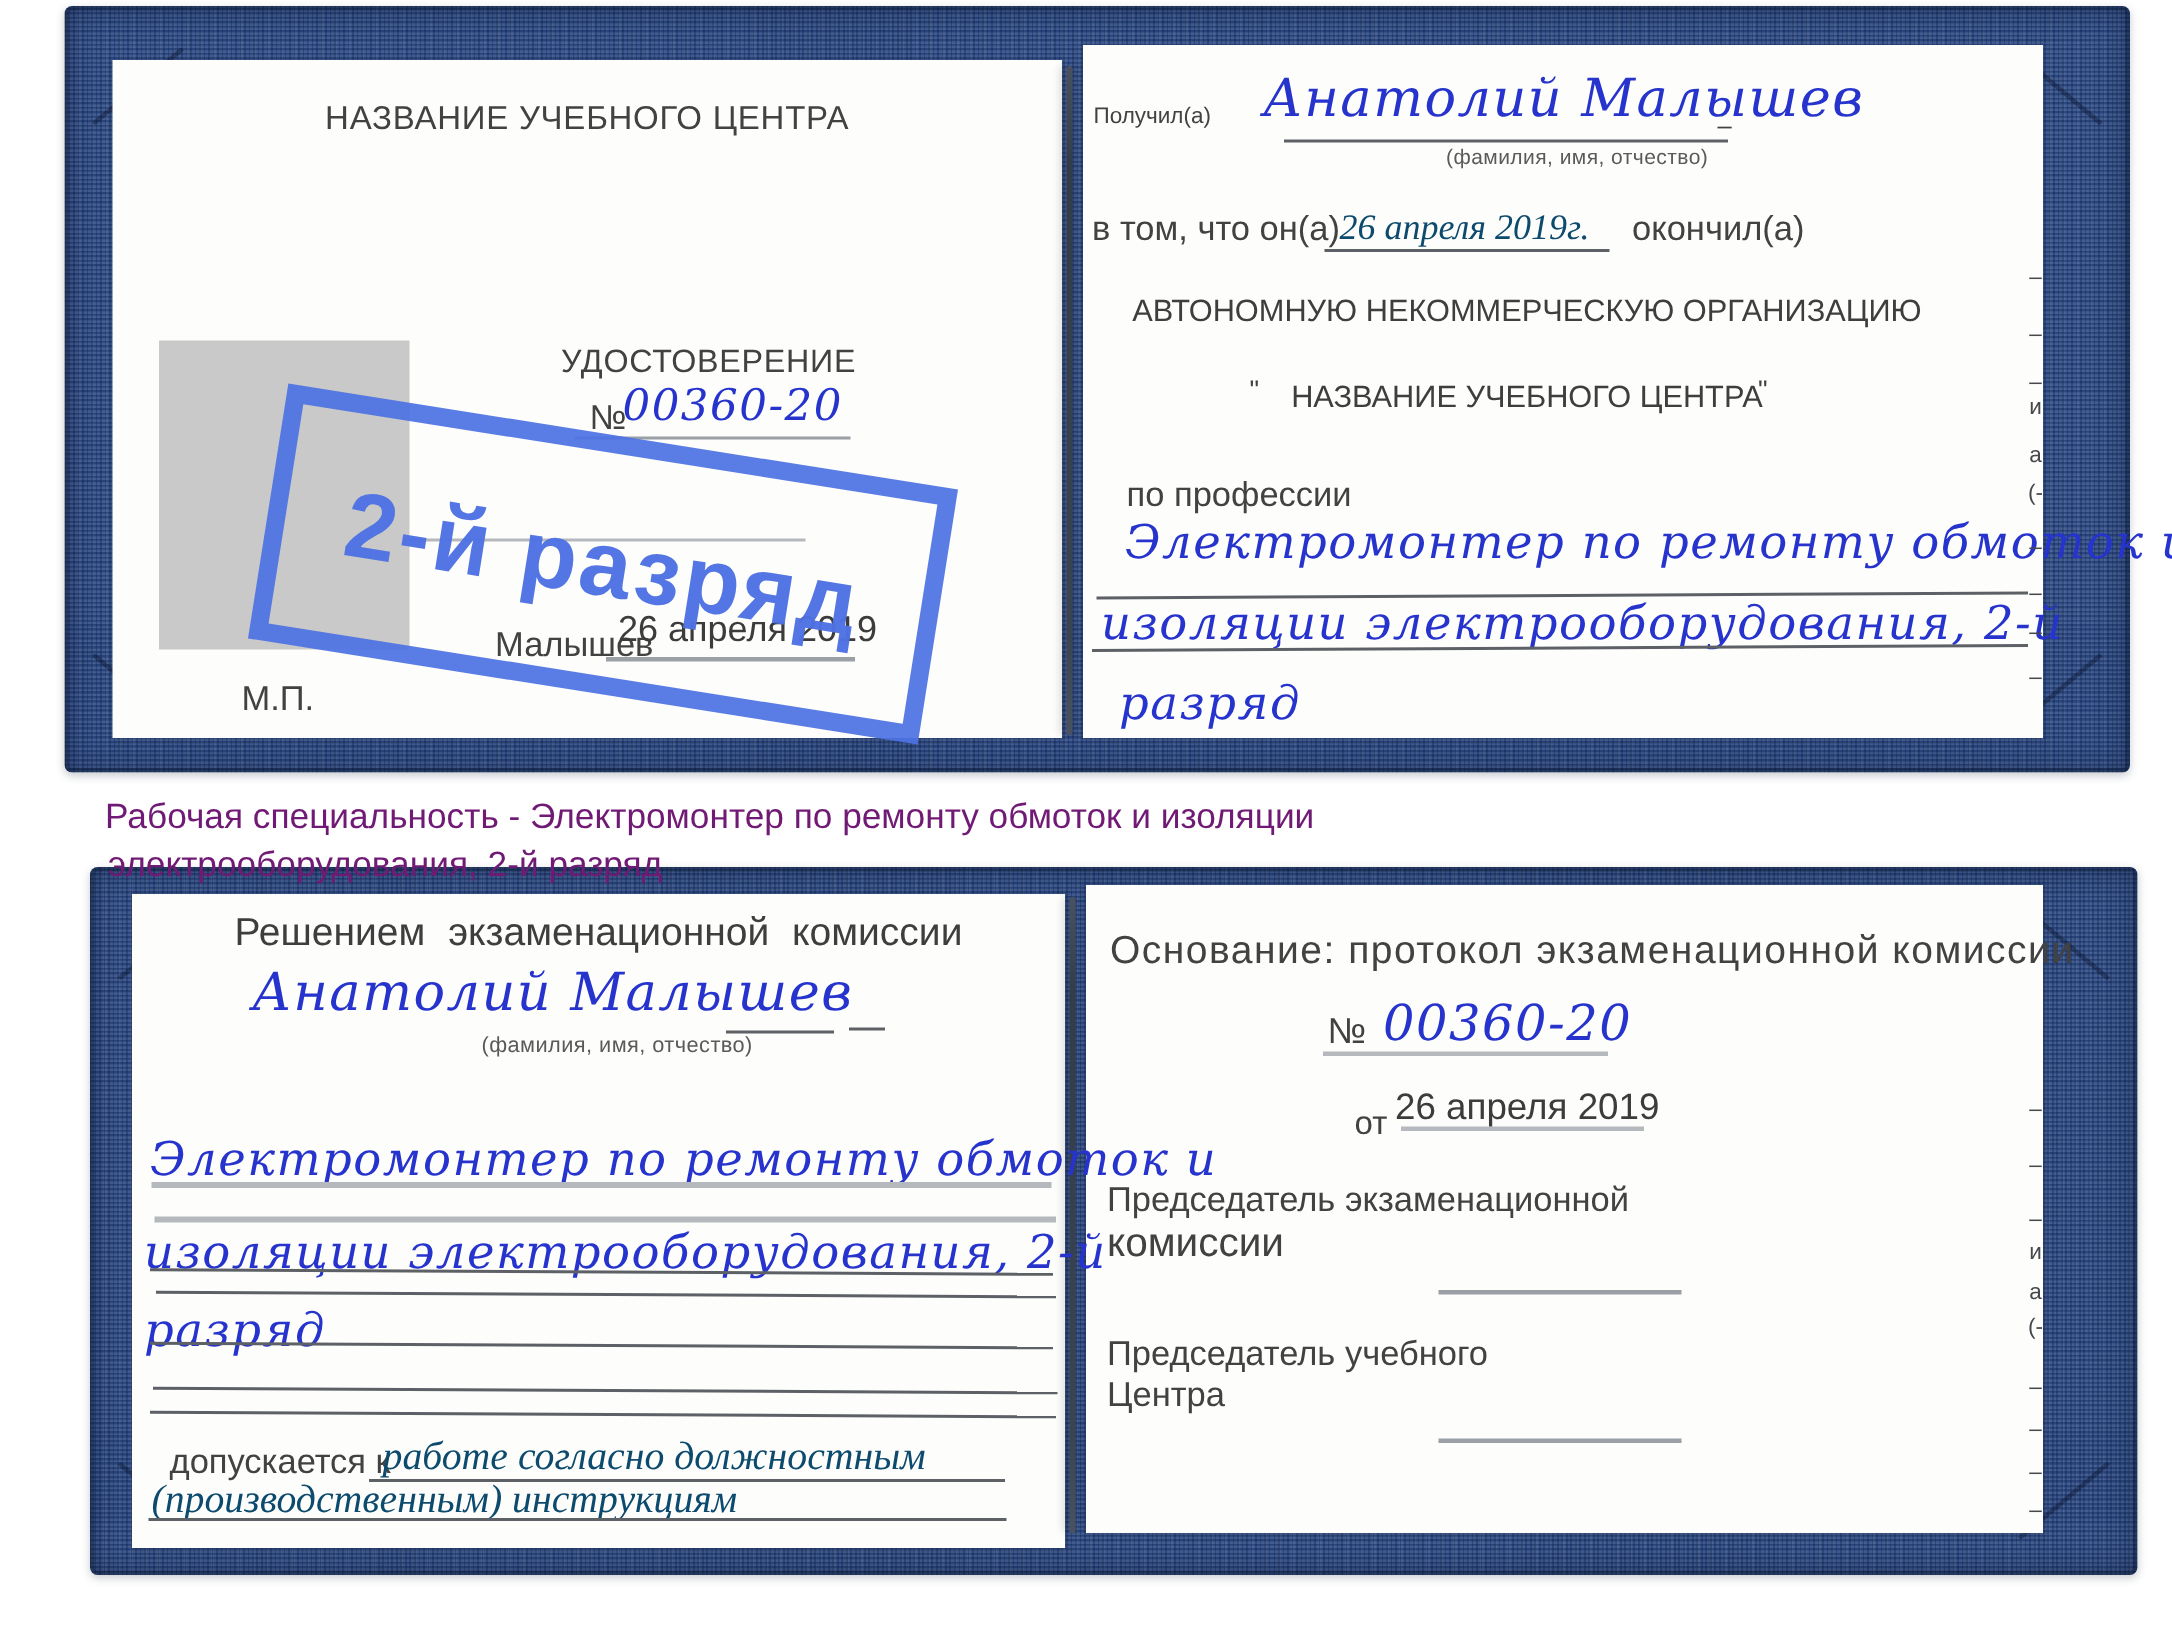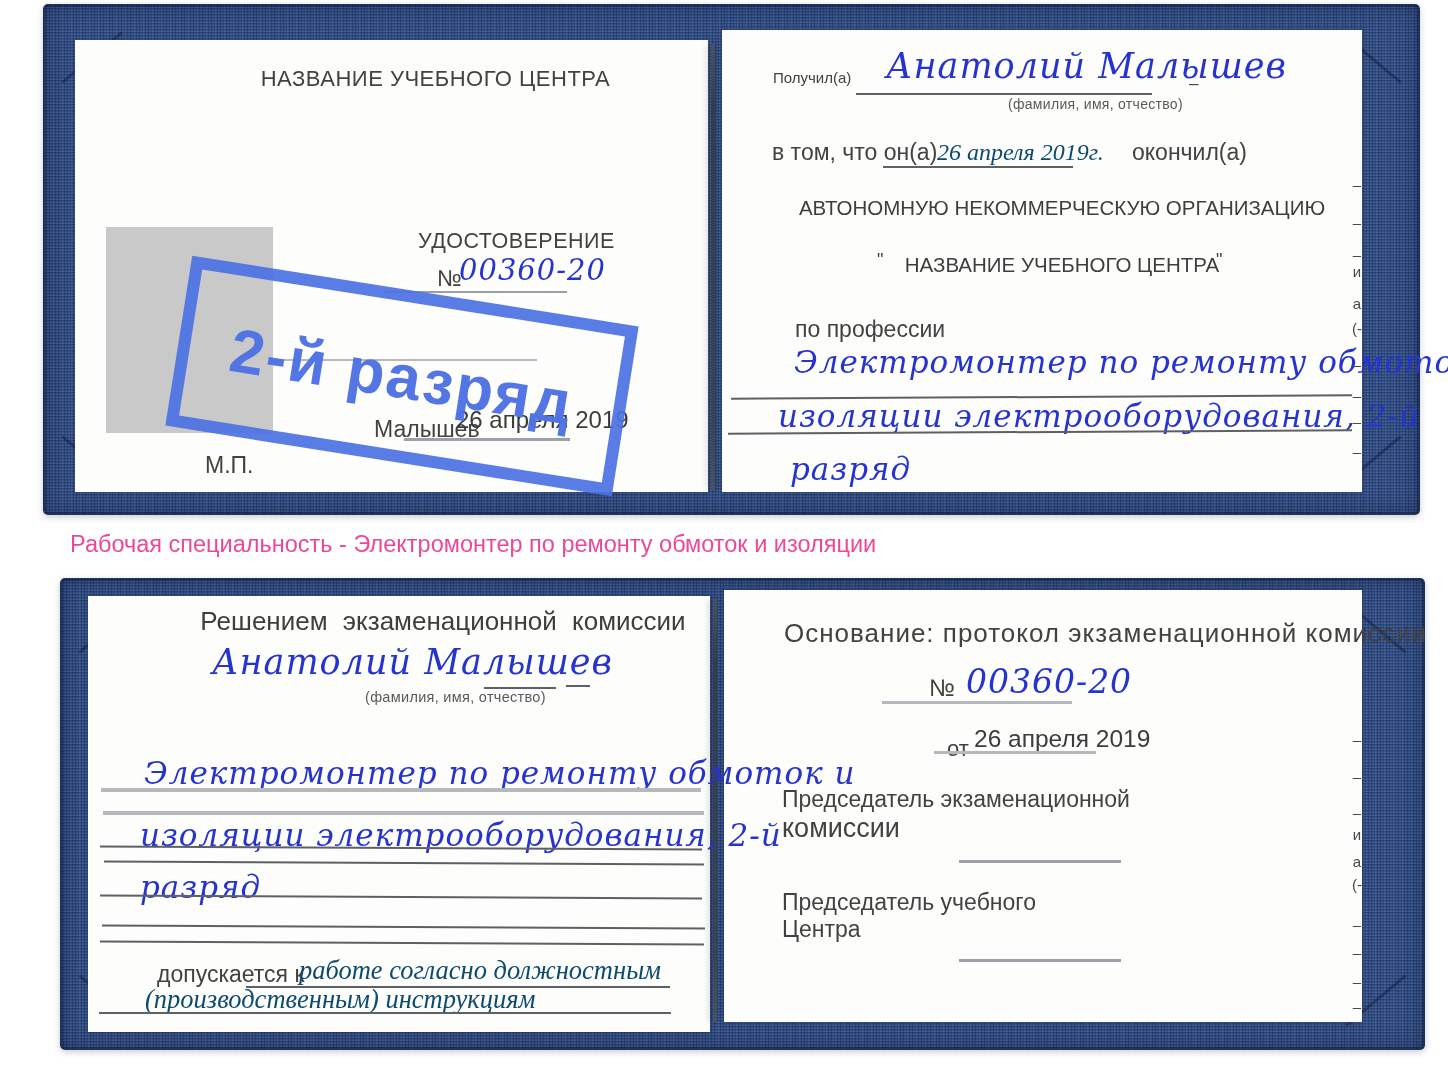--- a/index.html
+++ b/index.html
@@ -1,18 +1,18 @@
 <!DOCTYPE html>
 <html><head>
 <meta charset="utf-8">
 <style>
   html,body{margin:0;padding:0;background:#ffffff;}
   .screen{position:relative;width:1448px;height:1085px;overflow:hidden;
           font-family:"Liberation Sans",sans-serif;background:#ffffff;}
-  .abs{position:absolute;padding-left:44px;}
+  .abs{position:absolute;}
   
   .cover{position:absolute;border-radius:5px;background-color:#2e4c87;
     background-image:
       repeating-linear-gradient(90deg, rgba(12,26,58,.30) 0 1px, rgba(255,255,255,0) 1px 3px),
       repeating-linear-gradient(0deg, rgba(255,255,255,.10) 0 1px, rgba(18,36,76,.18) 2px 3px),
       repeating-linear-gradient(90deg, rgba(255,255,255,.05) 0 2px, rgba(255,255,255,0) 2px 9px);
     box-shadow: inset 0 0 0 3px rgba(10,22,50,.35), inset 0 0 22px rgba(8,18,42,.45), 0 2px 6px rgba(40,50,70,.25);}
   .corner{position:absolute;height:3px;background:rgba(8,16,40,.38);border-radius:2px;}
   
   .page{position:absolute;background:#fdfdfb;box-shadow:0 1px 5px rgba(45,55,80,.40);}
@@ -24,21 +24,21 @@
   .hand{font-family:"DejaVu Serif",serif;font-style:italic;color:#2633cd;white-space:nowrap;letter-spacing:1px;}
   .typit{font-family:"Liberation Serif",serif;font-style:italic;color:#0c4a6e;white-space:nowrap;}
   .hint{color:#5a5a5a;letter-spacing:.3px;white-space:nowrap;}
   .fline{position:absolute;background:#9aa0a6;}
   .dline{position:absolute;background:#5d6166;}
   .tline{position:absolute;background:#b5b8bc;}
   .photo{position:absolute;background:#c9c9c9;}
   .stamp{position:absolute;border:12px solid rgba(77,114,227,.93);display:flex;align-items:center;justify-content:center;
          color:rgba(77,114,227,.97);font-weight:bold;letter-spacing:2px;}
   .mark{position:absolute;width:26px;text-align:center;font-size:15px;color:#46484c;white-space:nowrap;}
-  .caption{position:absolute;color:#ec4899;font-size:23.5px;white-space:nowrap;z-index:30;text-align:center;}
+  .caption{position:absolute;color:#701a75;font-size:23.5px;white-space:nowrap;z-index:30;text-align:center;}
 </style>
 </head>
 <body>
 
 <div class="screen">
 
   <div class="cover" style="left:43px;top:4px;width:1377px;height:511px;">
     <div class="corner" style="left:10px;top:52px;width:78px;transform:rotate(-40deg);"></div>
     <div class="corner" style="right:10px;top:52px;width:78px;transform:rotate(40deg);"></div>
     <div class="corner" style="left:10px;bottom:52px;width:78px;transform:rotate(40deg);"></div>
@@ -90,20 +90,21 @@
   <div class="mark" style="left:1344px;top:246px;">–</div>
   <div class="mark" style="left:1344px;top:263px;">и</div>
   <div class="mark" style="left:1344px;top:295px;">а</div>
   <div class="mark" style="left:1344px;top:320px;">(-</div>
   <div class="mark" style="left:1344px;top:356px;">–</div>
   <div class="mark" style="left:1344px;top:387px;">–</div>
   <div class="mark" style="left:1344px;top:413px;">–</div>
   <div class="mark" style="left:1344px;top:443px;">–</div>
 
   <div class="caption" style="left:70px;top:531px;">Рабочая специальность - Электромонтер по ремонту обмоток и изоляции</div>
+  <div class="caption" style="left:72px;top:563px;">электрооборудования, 2-й разряд</div>
 
   <div class="cover" style="left:60px;top:578px;width:1365px;height:472px;">
     <div class="corner" style="left:10px;top:48px;width:78px;transform:rotate(-40deg);"></div>
     <div class="corner" style="right:10px;top:48px;width:78px;transform:rotate(40deg);"></div>
     <div class="corner" style="left:10px;bottom:48px;width:78px;transform:rotate(40deg);"></div>
     <div class="corner" style="right:10px;bottom:48px;width:78px;transform:rotate(-40deg);"></div>
   </div>
 
   <div class="page" style="left:88px;top:596px;width:622px;height:436px;"></div>
   <div class="page" style="left:724px;top:590px;width:638px;height:432px;"></div>

